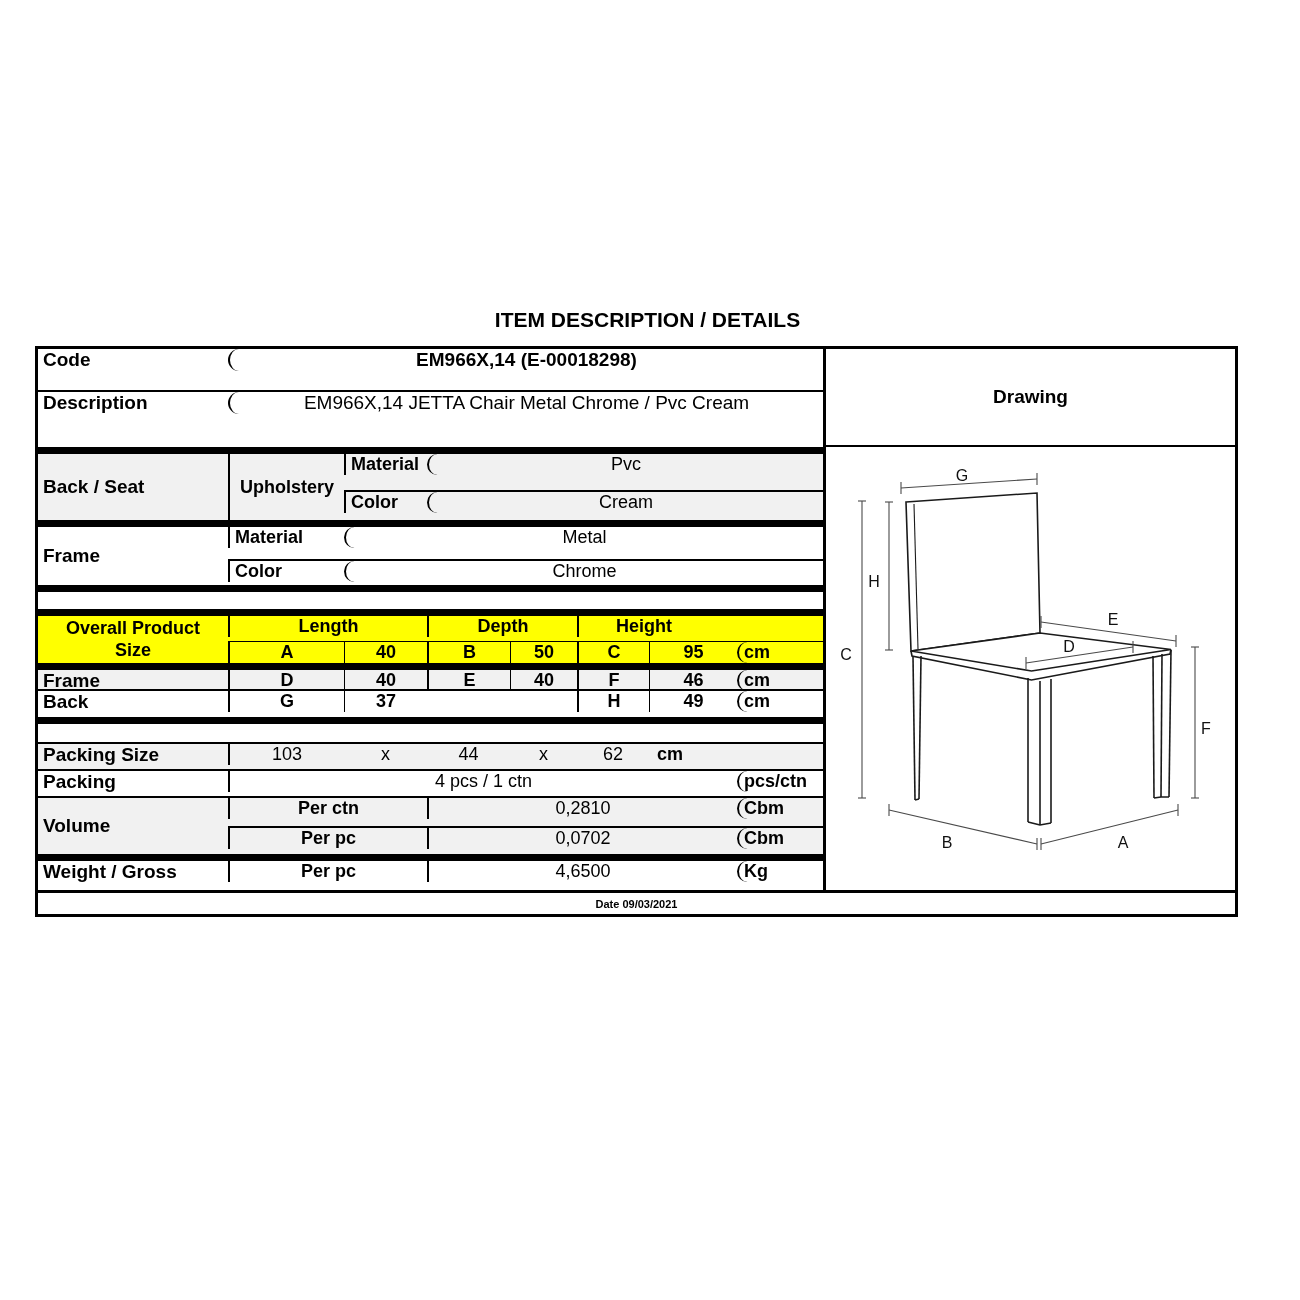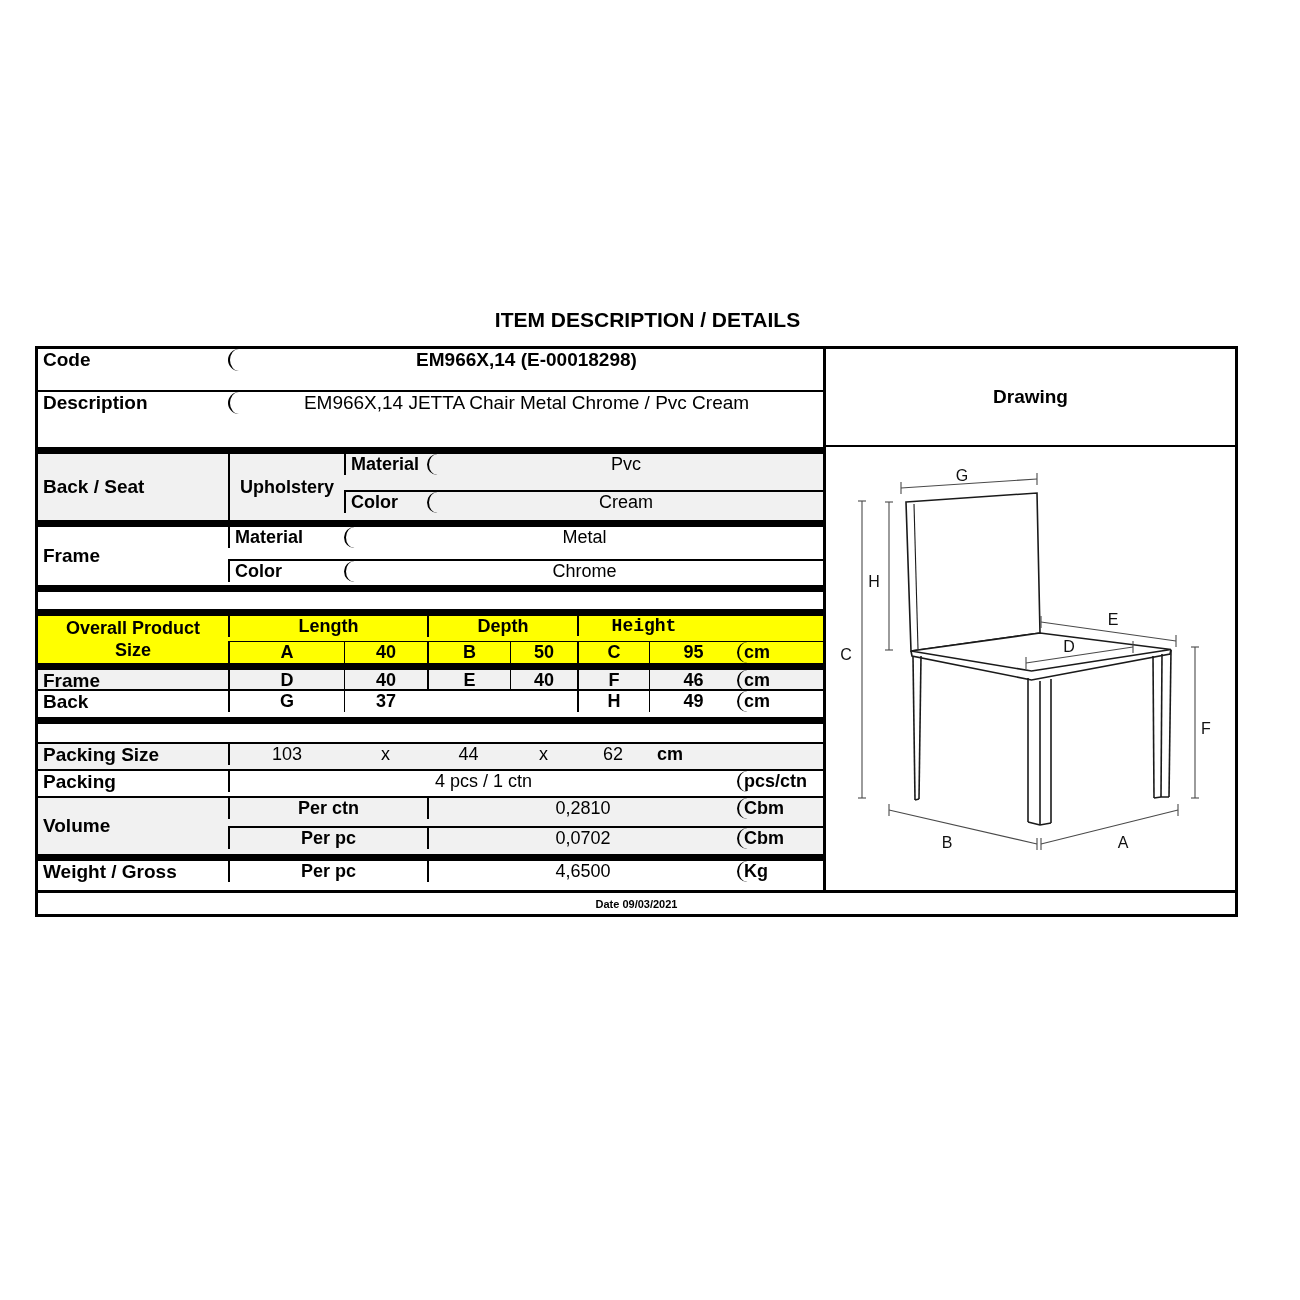--- a/index.html
+++ b/index.html
@@ -24,21 +24,21 @@
   .gcol { flex: 1; display: flex; flex-direction: column; min-width: 0; }
   .c { display: flex; align-items: center; justify-content: center; font-size: 18px; overflow: hidden; }
   .cl { justify-content: flex-start; padding-left: 5px; }
   .b { font-weight: bold; }
   .lbl { font-weight: bold; font-size: 19px; }
   .v19 { font-size: 19px; }
 
   .w0 { width: 190px; } .w1 { width: 116px; } .w2 { width: 83px; }
   .w3 { width: 83px; }  .w4 { width: 67px; }  .w5 { width: 72px; }
   .w6 { width: 88px; }  .wx { flex: 1; border-radius: 20px; }
-  .w12 { width: 199px; } .w34 { width: 150px; } .w56 { width: 132px; font-family: Liberation Mono, monospace; }
+  .w12 { width: 199px; } .w34 { width: 150px; } .w56 { width: 132px; }
   .w16 { width: 509px; } .w36 { width: 310px; }
 
   .bl1 { border-left: 1px solid #000; } .bl2 { border-left: 2px solid #000; }
   .bt1 { border-top: 1px solid #000; }  .bt2 { border-top: 2px solid #000; }
   .bt3 { border-top: 7px solid #000000; }
 
   .gray { background: #f1f1f1; }
   .yellow { background: #ffff00; }
   .two-line { flex-direction: column; line-height: 1.22; }
   svg text { font-family: "Liberation Sans", sans-serif; }

